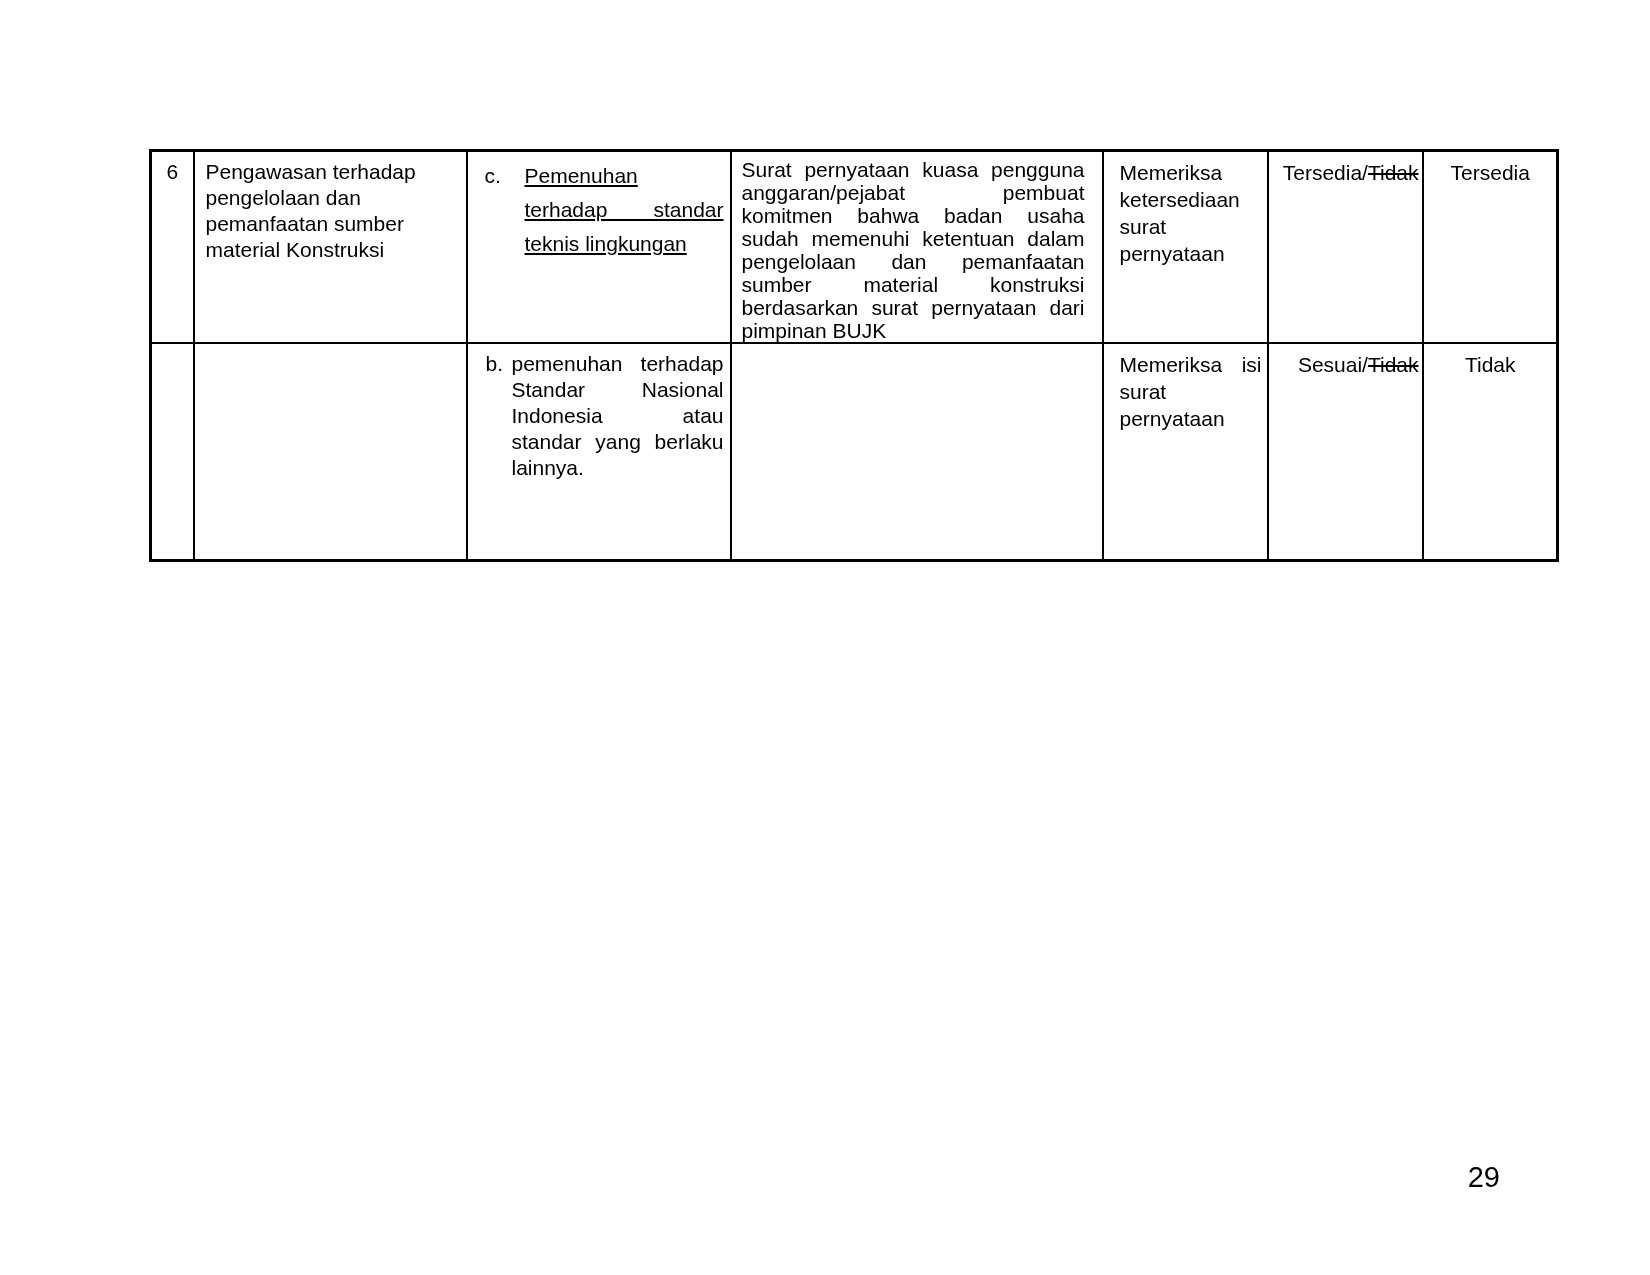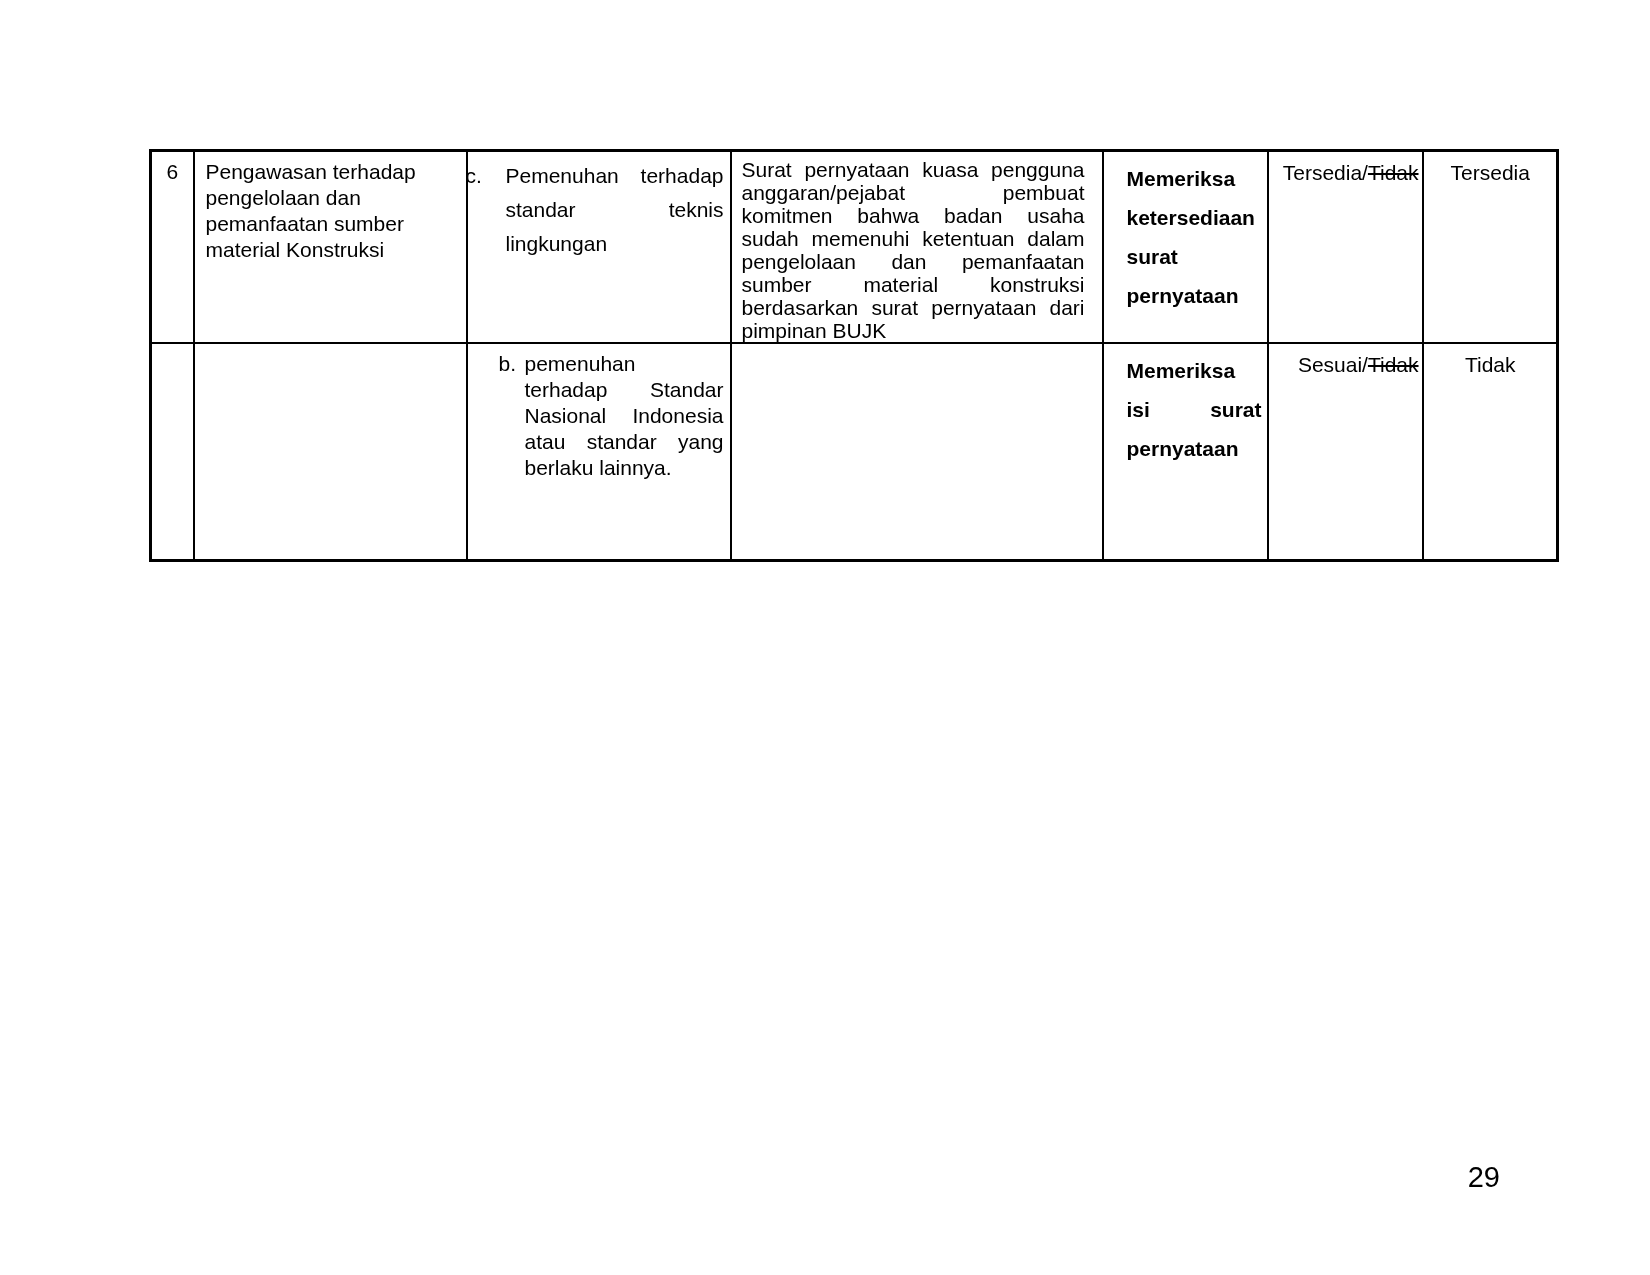--- a/index.html
+++ b/index.html
@@ -23,27 +23,27 @@
     overflow: hidden;
     word-spacing: normal;
   }
   tr.row-a { height: 183px; }
   tr.row-b { height: 217px; }
 
   td.c-num   { text-align: center; padding-top: 7px; line-height: 26px; }
   td.c-desc  { padding: 7px 8px 0 11px; line-height: 26px; }
 
   td.c-sub   { padding: 7px 6px 0 0; text-align: justify; }
-  .hang-c { padding-left: 38px; text-indent: -40px; line-height: 34px; }
-  .hang-b { padding-left: 57px; text-indent: -26px; line-height: 26px; }
+  .hang-c { padding-left: 57px; text-indent: -40px; line-height: 34px; text-decoration: underline; }
+  .hang-b { padding-left: 44px; text-indent: -26px; line-height: 26px; }
   .marker-c { display: inline-block; width: 40px; text-indent: 0; }
   .marker-b { display: inline-block; width: 26px; text-indent: 0; }
 
   td.c-detail { padding: 6px 17px 0 10px; text-align: justify; line-height: 23px; }
-  td.c-method { padding: 7px 5px 0 23px; text-align: justify; line-height: 39px; font-weight: bold; }
+  td.c-method { padding: 7px 5px 0 16px; text-align: justify; line-height: 27px; }
   td.c-opt    { padding: 7px 3px 0 3px; text-align: right; line-height: 27px; white-space: nowrap; }
   td.c-res    { padding: 7px 3px 0 4px; text-align: center; line-height: 27px; }
   .strike { text-decoration: line-through; }
 
   .page-number {
     position: absolute; top: 1164px; right: 150px;
     font-size: 29px; line-height: 27px;
   }
 </style>
 </head>

